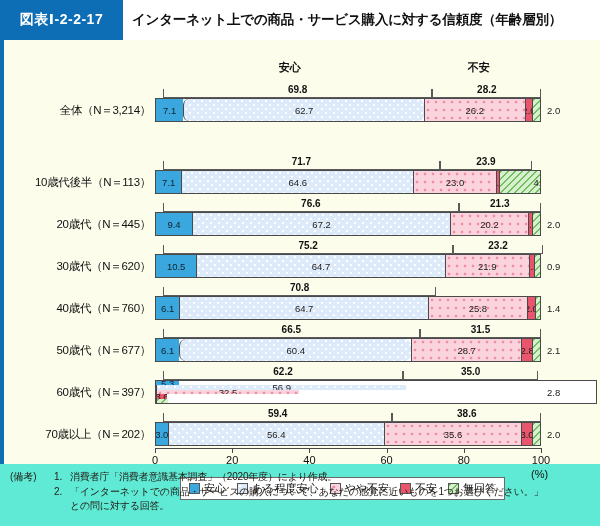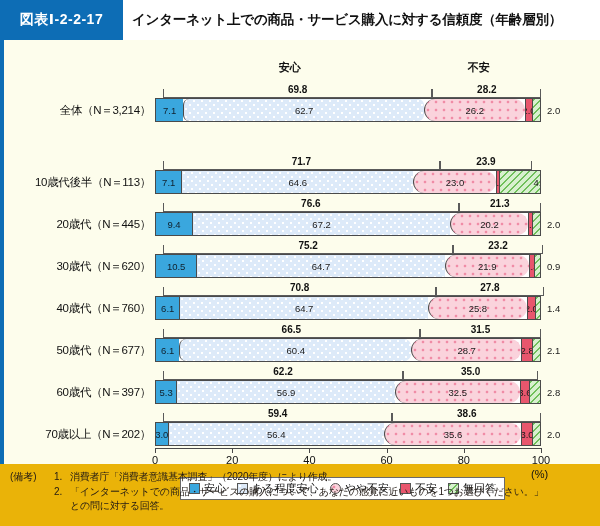--- a/index.html
+++ b/index.html
@@ -4,21 +4,21 @@
 <style>
   html,body{margin:0;padding:0;}
   body{
     width:600px;height:526px;
     background:#ffffff;
     font-family:"Liberation Sans","DejaVu Sans",sans-serif;
     overflow:hidden;
   }
   .figure{
     position:relative;width:600px;height:526px;box-sizing:border-box;
-    background:#eab308;
+    background:#5eead4;
   }
   
   .header{
     position:absolute;left:0;top:0;width:600px;height:40px;
     background:#0d6db5;display:flex;align-items:stretch;
   }
   .badge{
     width:123px;display:flex;align-items:center;justify-content:center;
     color:#ffffff;font-size:14px;font-weight:bold;letter-spacing:.5px;
     box-sizing:border-box;
@@ -64,21 +64,20 @@
     background-image:
       radial-gradient(circle at 2px 2px, #ffffff 1.1px, transparent 1.2px),
       radial-gradient(circle at 6px 6px, #ffffff 1.1px, transparent 1.2px);
     background-size:8px 8px,8px 8px;
   }
   .s-yayafuan{
     background:#fad3dc;
     background-image:
       radial-gradient(circle at 3px 3px, #f08ca6 1.5px, transparent 1.6px);
     background-size:8px 8px;
-    border-radius:11px;
   }
   .s-fuan{background:#e8566d;}
   .s-muto{
     background:#d8f0cf;
     background-image:repeating-linear-gradient(135deg,
       #6fbf5a 0 1.5px, transparent 1.5px 5px);
   }
   .outval{
     position:absolute;top:20px;height:24px;display:flex;align-items:center;
     font-size:9.5px;color:#1a1a1a;padding-left:4px;white-space:nowrap;
@@ -247,24 +246,20 @@
             <div class="seg s-muto" style="width: 1.6%;"></div>
           </div>
           <div class="outval" style="left: 539px;">0.9</div>
         </div>
         <div class="row" style="top: 236px; width: 596px;">
           <div class="rowlabel" style="left: 0px; width: 147px;">40歳代（N＝760）</div>
           <div class="brk" style="left: 151px; width: 273.288px;">
             <div class="line"></div>
             <div class="brkvalwrap"><span>70.8</span></div>
           </div>
-          <div class="brk" style="left: 424.288px; width: 107.308px;">
-            <div class="line"></div>
-            <div class="brkvalwrap"><span>27.8</span></div>
-          </div>
           <div class="bar" style="left: 151px; width: 386px;">
             <div class="seg s-anshin" style="width: 6.1%;">
               <span>6.1</span>
             </div>
             <div class="seg s-aruteido" style="width: 64.7%;">
               <span>64.7</span>
             </div>
             <div class="seg s-yayafuan" style="width: 25.8%;">
               <span>25.8</span>
             </div>
@@ -305,21 +300,21 @@
         <div class="row" style="top: 320px; width: 596px;">
           <div class="rowlabel" style="left: 0px; width: 147px;">60歳代（N＝397）</div>
           <div class="brk" style="left: 151px; width: 240.092px;">
             <div class="line"></div>
             <div class="brkvalwrap"><span>62.2</span></div>
           </div>
           <div class="brk" style="left: 391.092px; width: 135.1px;">
             <div class="line"></div>
             <div class="brkvalwrap"><span>35.0</span></div>
           </div>
-          <div class="bar" style="left: 151px; width: 386px;">
+          <div class="bar" style="left: 151px; width: 442px; flex-direction: column;">
             <div class="seg s-anshin" style="width: 5.3%;">
               <span>5.3</span>
             </div>
             <div class="seg s-aruteido" style="width: 56.9%;">
               <span>56.9</span>
             </div>
             <div class="seg s-yayafuan" style="width: 32.5%;">
               <span>32.5</span>
             </div>
             <div class="seg s-fuan" style="width: 2.5%;">

